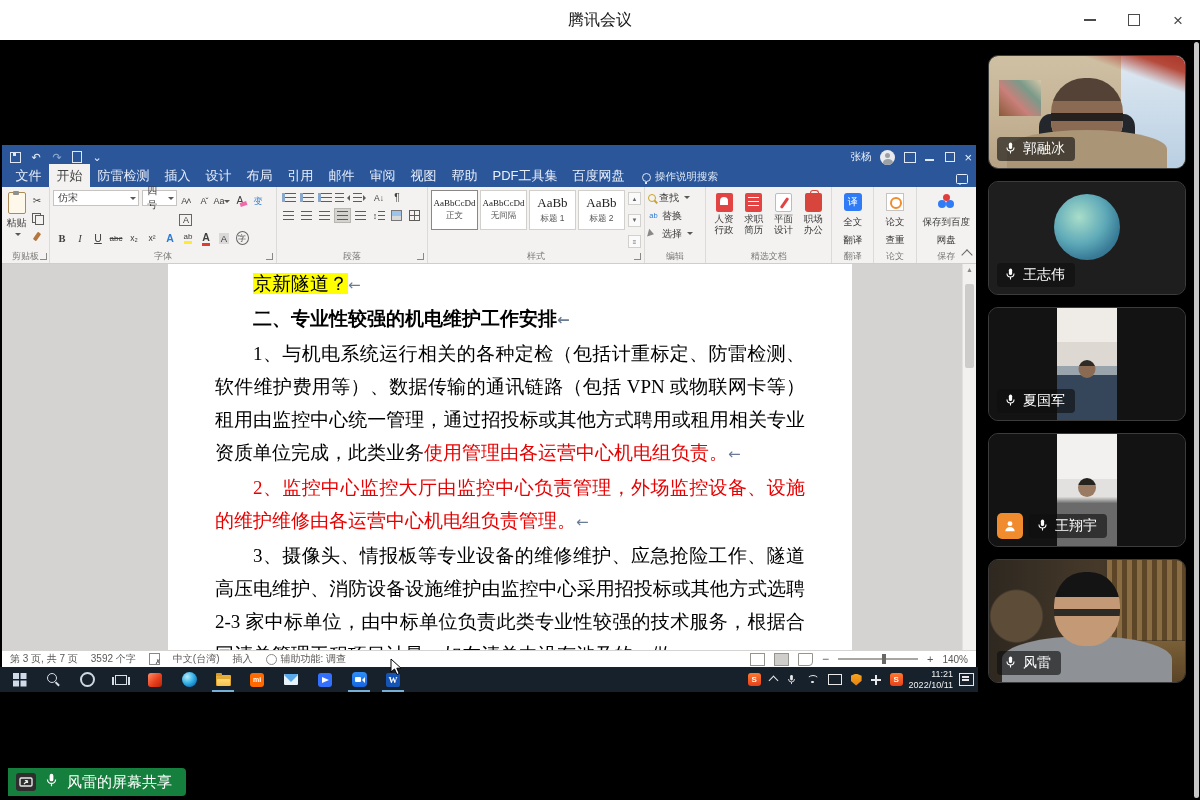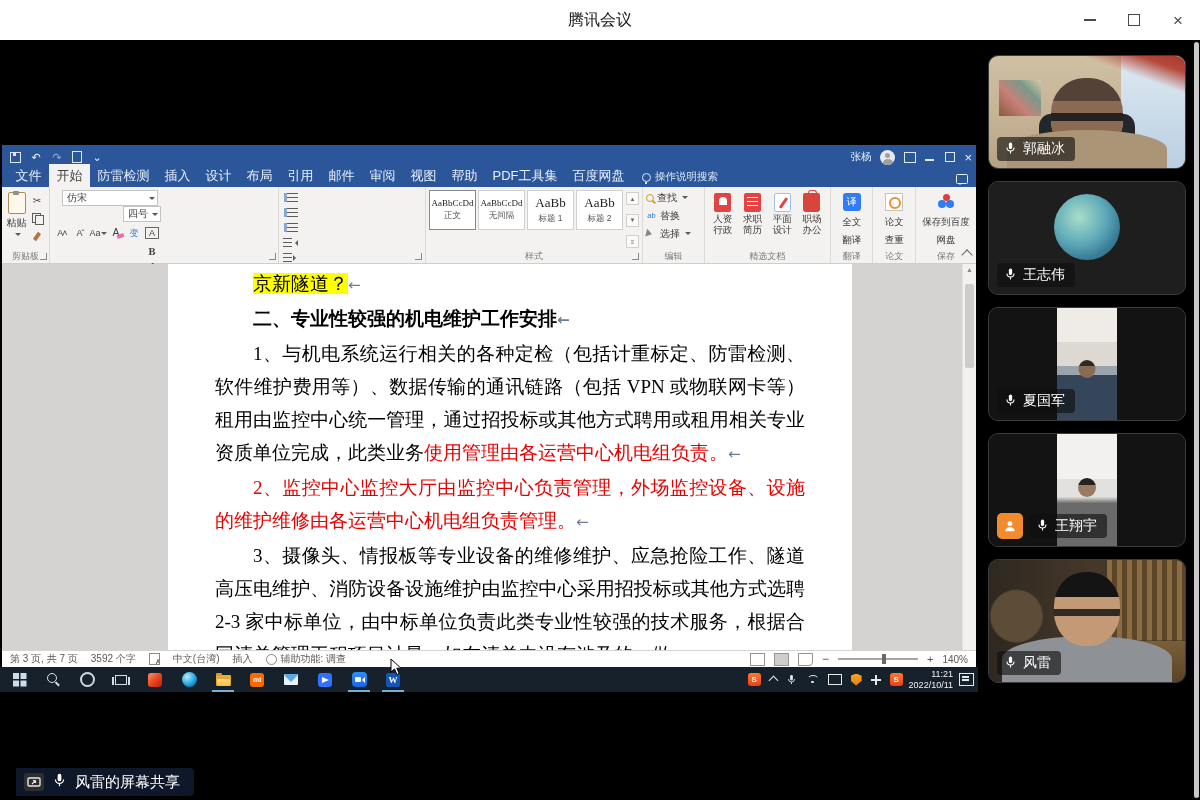--- a/index.html
+++ b/index.html
@@ -50,21 +50,21 @@
   .tab-comment{position:absolute;right:8px;bottom:3px;width:10px;height:8px;border:1.2px solid #e8eefa;border-radius:1.5px;}
   .tab-comment::after{content:"";position:absolute;left:1px;bottom:-3.5px;width:0;height:0;border:2px solid transparent;border-top-color:#e8eefa;}
 
   
   .ribbon{height:76px;background:#f3f2f1;border-bottom:1px solid #d0cecb;display:flex;flex:0 0 76px;position:relative;}
   .rgroup{display:flex;flex-direction:column;border-right:1px solid #dcdad7;position:relative;padding:3px 3px 0 3px;box-sizing:border-box;}
   .rg-content{flex:1;display:flex;}
   .rgroup-label{flex:0 0 13px;text-align:center;font-size:9px;color:#7c7a76;line-height:13px;white-space:nowrap;}
   .launcher{position:absolute;right:2.5px;bottom:3px;width:6px;height:6px;border-right:1px solid #8a8886;border-bottom:1px solid #8a8886;}
   .rg-rows{display:flex;flex-direction:column;gap:3px;}
-  .rg-row{display:flex;align-items:flex-end;flex-direction:column;}
+  .rg-row{display:flex;align-items:flex-start;}
   .dd{width:0;height:0;border:3px solid transparent;border-top-color:#5a5855;margin:3px 0 0 2px;display:inline-block;}
   .combo{display:inline-flex;align-items:center;justify-content:space-between;background:#fff;border:1px solid #c6c4c2;height:16px;font-size:10px;color:#3b3a39;padding:0 2px 0 4px;box-sizing:border-box;}
   .w96{width:96px;margin-right:3px;}
   .w38{width:38px;}
 
   .paste-btn{width:38px;display:flex;flex-direction:column;align-items:center;padding-top:2px;}
   .clip-ic{width:16px;height:20px;background:#fdf8ea;border:1px solid #ad8b55;border-radius:2px;position:relative;margin-bottom:2px;}
   .clip-ic::before{content:"";position:absolute;top:-2.5px;left:4px;width:6px;height:4px;background:#8f8f8f;border-radius:1px;}
   .pb-label{font-size:10px;color:#3b3a39;}
   .clip-side{display:flex;flex-direction:column;gap:3px;padding-top:3px;}
@@ -210,21 +210,21 @@
   .tr-network::before{content:"";position:absolute;left:.5px;top:0;width:12px;height:12px;border:1.5px solid #e8e8e8;border-radius:50%;clip-path:polygon(50% 50%,0 0,100% 0);}
   .tr-network::after{content:"";position:absolute;left:5.5px;top:6px;width:2.5px;height:2.5px;border-radius:50%;background:#e8e8e8;}
   .clock{color:#f0f0f0;font-size:9px;text-align:right;line-height:11px;white-space:nowrap;}
   .action-center{width:13px;height:11px;border:1.5px solid #e8e8e8;margin:0 2px 0 6px;position:relative;}
   .action-center::after{content:"";position:absolute;left:2px;top:2px;width:7px;height:1.5px;background:#e8e8e8;box-shadow:0 3px 0 #e8e8e8;}
 
   
   .mouse-cursor{position:absolute;left:390px;top:618px;z-index:5;}
 
   
-  .share-chip{position:absolute;left:16px;bottom:4px;background:#0f172a;border-radius:0 4px 4px 0;display:flex;align-items:center;gap:8px;padding:4px 14px 4px 8px;z-index:4;}
+  .share-chip{position:absolute;left:8px;bottom:4px;background:#15803d;border-radius:0 4px 4px 0;display:flex;align-items:center;gap:8px;padding:4px 14px 4px 8px;z-index:4;}
   .chip-text{color:#fff;font-size:15px;}
   .chip-share-ic{width:20px;height:18px;background:#2e2e2e;border-radius:3px;display:flex;align-items:center;justify-content:center;}
 
   
   .participants{width:222px;background:#000;display:flex;flex-direction:column;gap:12px;padding:15px 14px 0 10px;box-sizing:border-box;position:relative;}
   .panel-scroll{position:absolute;right:1px;top:2px;bottom:2px;width:5px;background:#c9c9c9;border-radius:3px;}
   .tile{position:relative;height:112px;flex:0 0 112px;background:#1b1b1b;border:1px solid #3c3c3c;border-radius:10px;overflow:hidden;}
   .tile:last-child{height:122px;flex:0 0 122px;}
   .tile.speaking{border:2px solid #23c343;}
   .tile-visual{position:absolute;inset:0;}

